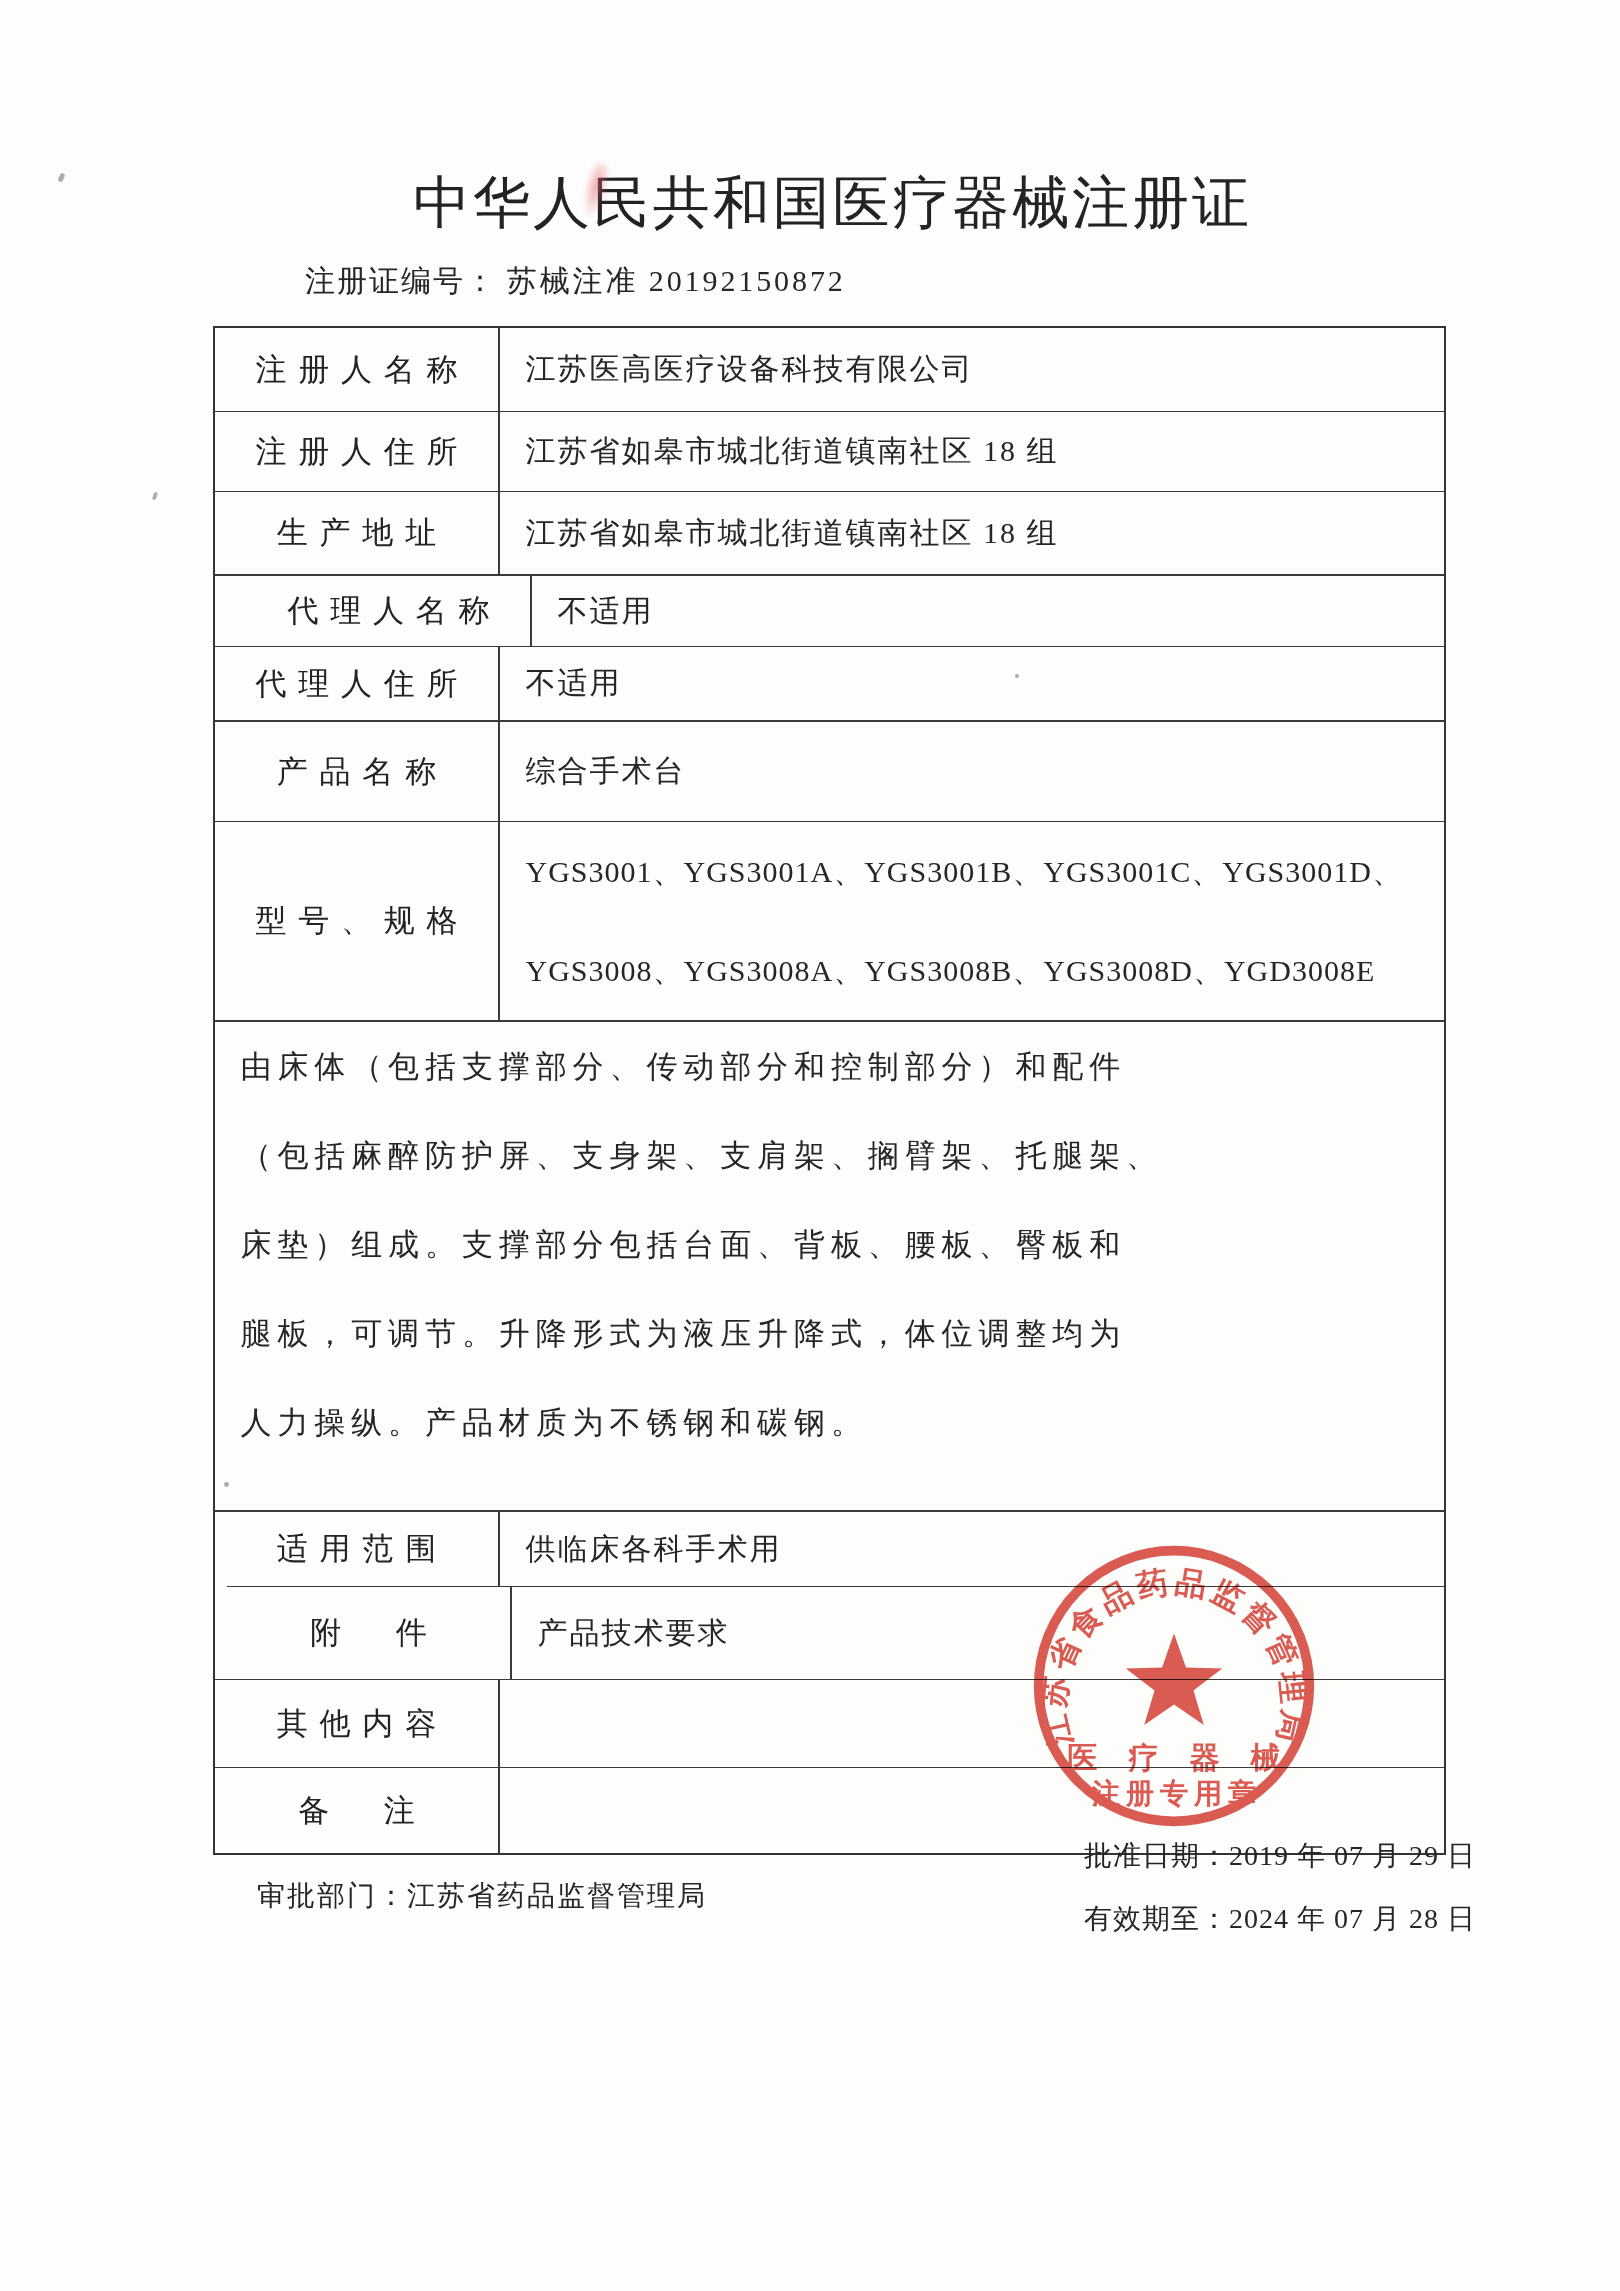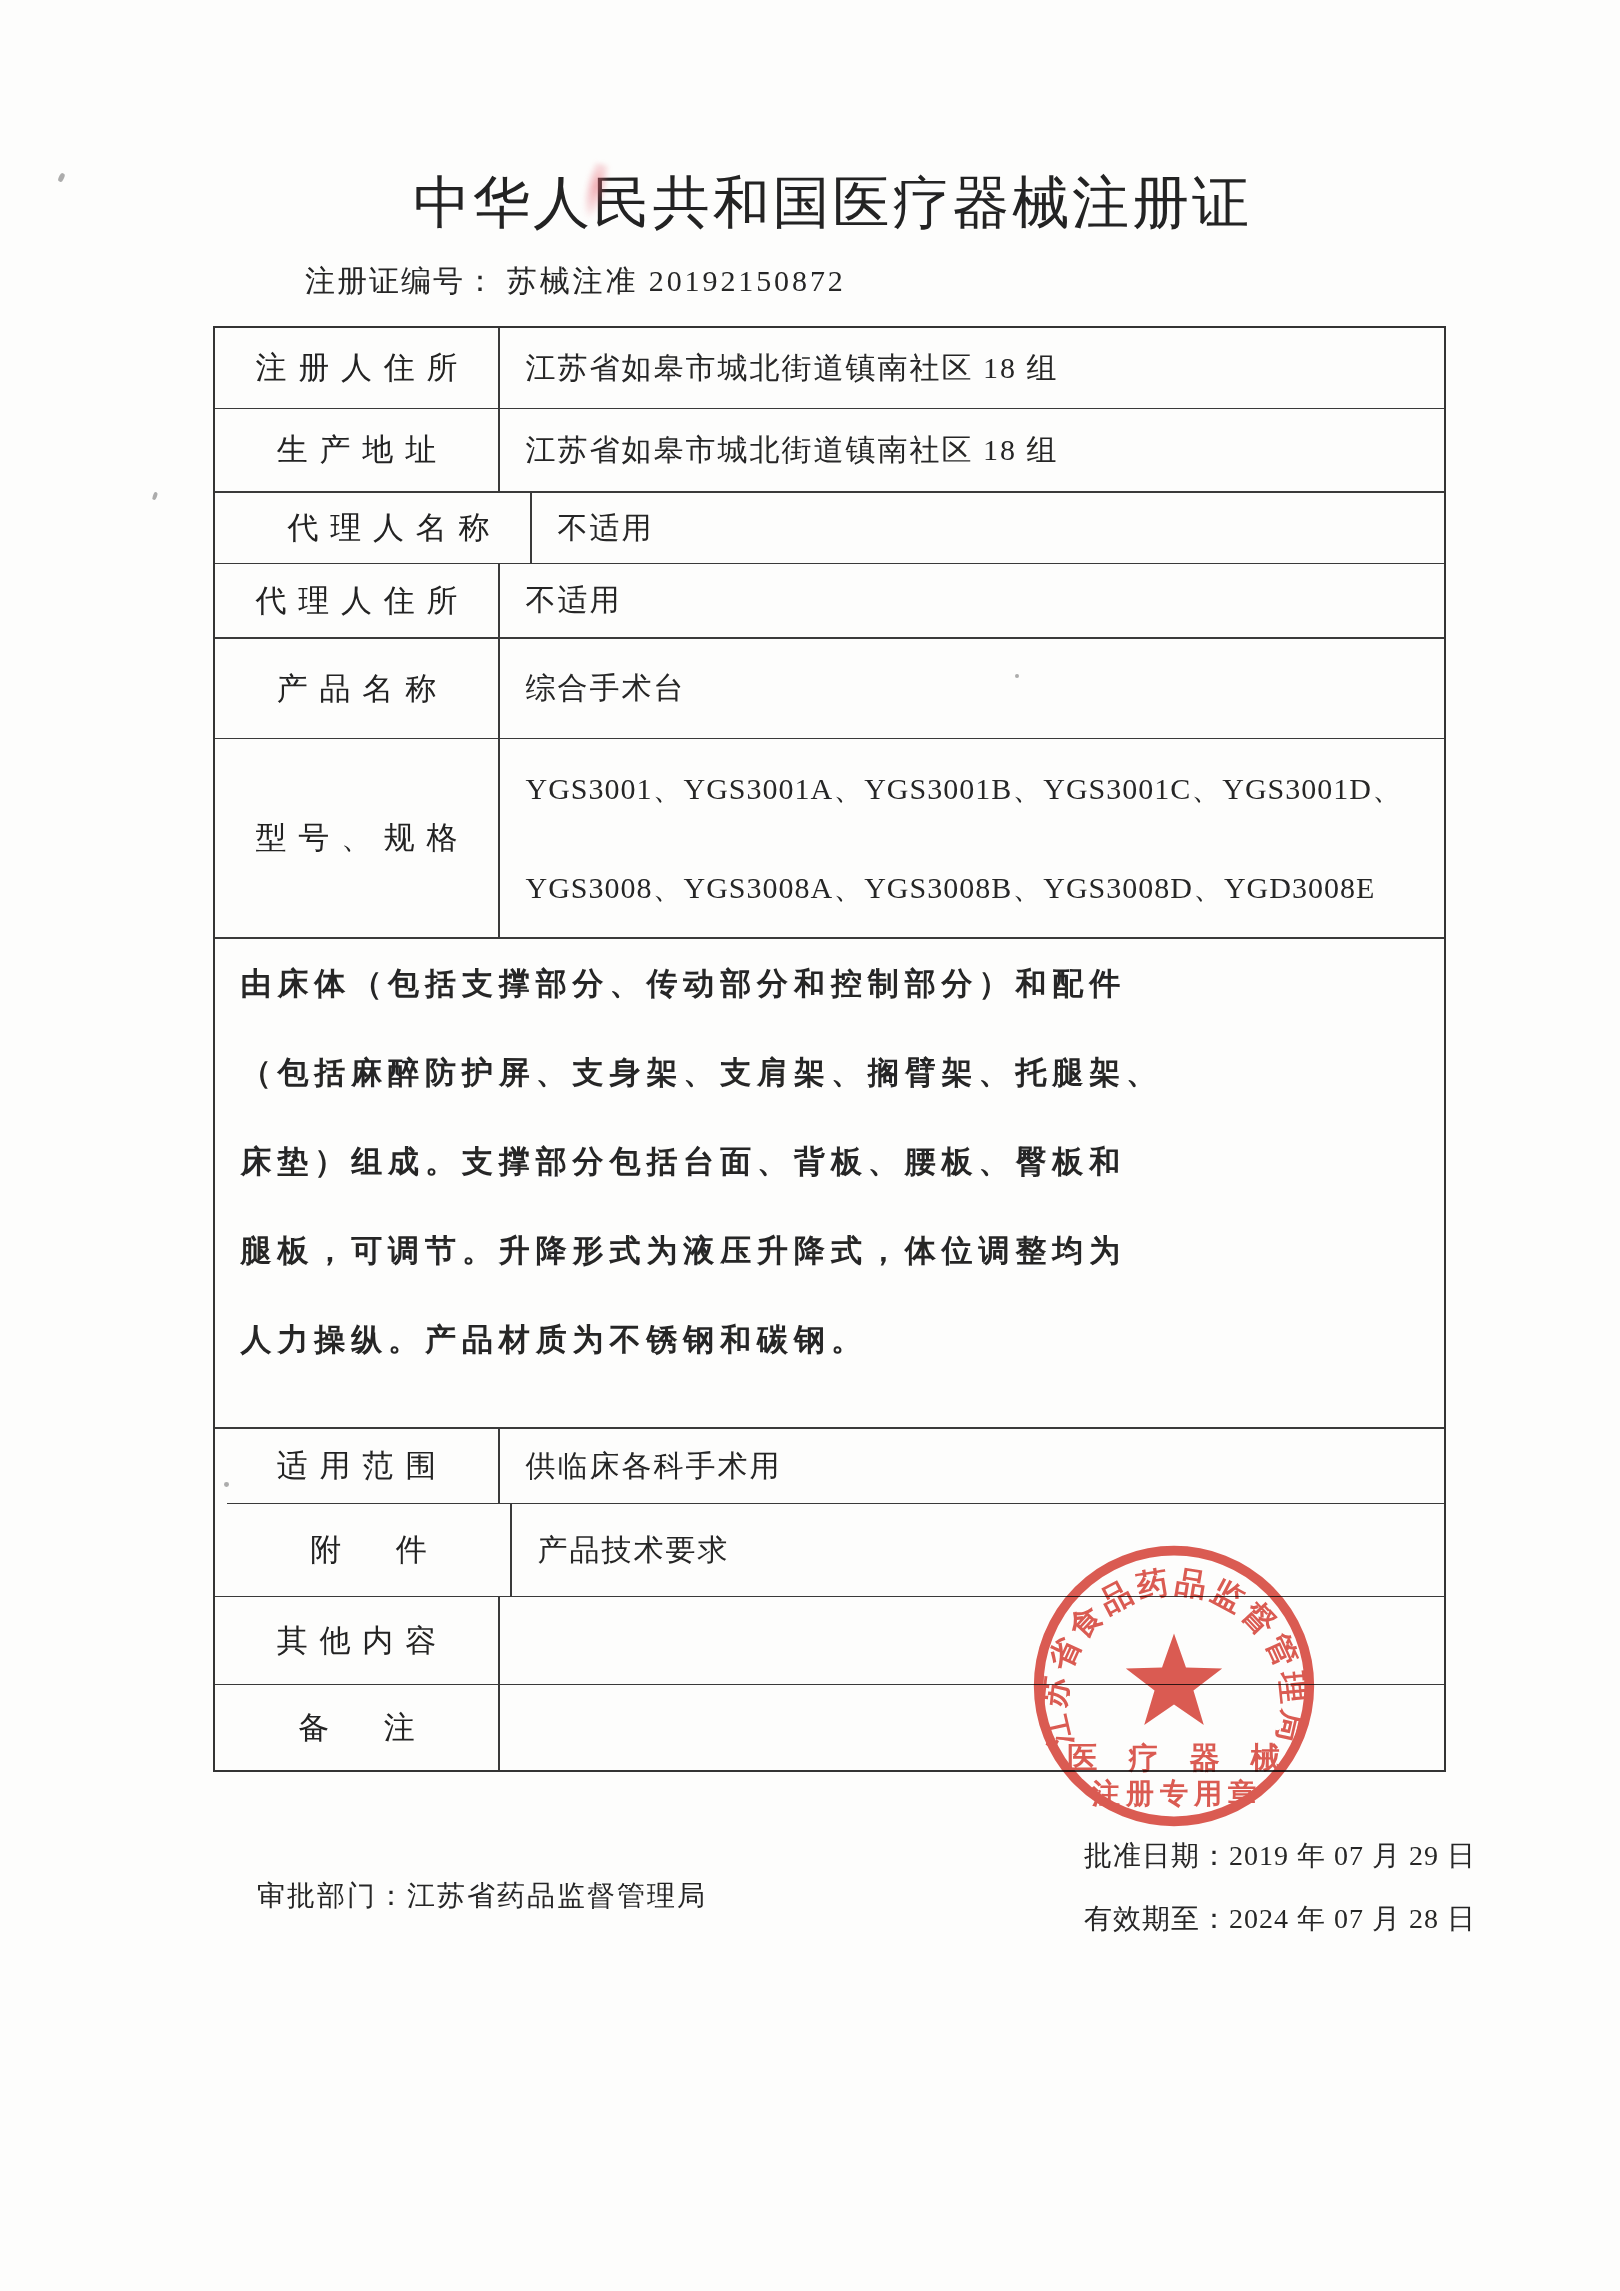--- a/index.html
+++ b/index.html
@@ -37,21 +37,21 @@
   }
   .val{
     flex:1;display:flex;align-items:center;
     font-size:30px;padding-left:25.5px;padding-right:7.8px;color:#262626;
     letter-spacing:2px;white-space:nowrap;
   }
   .val.lines{flex-direction:column;justify-content:center;align-items:flex-start;}
   .val.lines > div{white-space:nowrap;}
   .val.model-lines > div{line-height:99px;letter-spacing:1px;}
   .val.struct-lines{font-size:31px;}
-  .val.struct-lines > div{line-height:89px;letter-spacing:5.9px;font-weight:bold;}
+  .val.struct-lines > div{line-height:89px;letter-spacing:5.9px;}
   .r1{height:83px;}.r2{height:80px;}.r3{height:83px;}.r4{height:72px;padding-left:32px;}
   .r5{height:74px;}.r6{height:101px;}.r7{height:199px;}.r8{height:446px;}
   .r9{height:76px;margin-top:44px;}.r10{height:93px;margin-left:12px;}.r11{height:88px;}.r12{height:86px;}
   
   .approval{position:absolute;left:257px;top:1841px;font-size:28px;letter-spacing:2px;color:#262626;margin-top:36px;}
   .date-approved{position:absolute;left:1084px;top:1837px;font-size:28px;letter-spacing:1px;color:#262626;}
   .date-valid{position:absolute;left:1084px;top:1900px;font-size:28px;letter-spacing:1px;color:#262626;}
   
   .stamp{
     position:absolute;left:1028px;top:1540px;width:292px;height:292px;
@@ -71,20 +71,24 @@
 </style>
 </head>
 <body>
 
 <div class="doc-title">中华人民共和国医疗器械注册证</div>
 <div class="cert-line">
   <span>注册证编号：</span><span class="v">苏械注准 20192150872</span>
 </div>
 
 <div class="tbl">
+  <div class="row r1">
+    <div class="lbl">注册人名称</div>
+    <div class="val">江苏医高医疗设备科技有限公司</div>
+  </div>
   <div class="row r2 thin">
     <div class="lbl">注册人住所</div>
     <div class="val">江苏省如皋市城北街道镇南社区 18 组</div>
   </div>
   <div class="row r3 thin">
     <div class="lbl">生产地址</div>
     <div class="val">江苏省如皋市城北街道镇南社区 18 组</div>
   </div>
   <div class="row r4">
     <div class="lbl">代理人名称</div>

